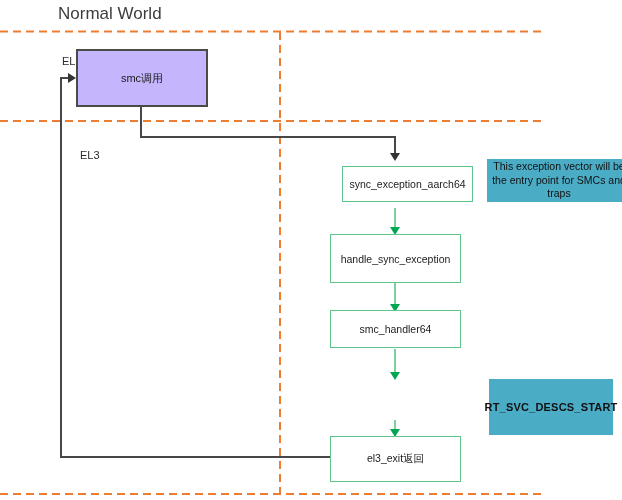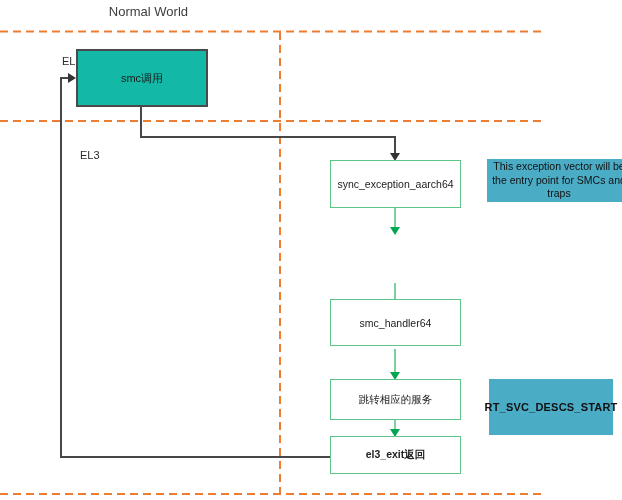--- a/index.html
+++ b/index.html
@@ -17,40 +17,40 @@
   }
   .svg-layer {
     position: absolute;
     left: 0; top: 0;
     width: 622px; height: 500px;
   }
   .world-header {
     position: absolute;
     top: 4px;
     width: 130px;
-    text-align: right;
-    font-size: 13px;
+    text-align: left;
+    font-size: 17px;
     color: #3d3d3d;
     white-space: nowrap;
   }
   .header-left  { left: 58px; }
   .header-right { left: 348px; }
   .level-label {
     position: absolute;
     font-size: 11px;
     color: #2b2b2b;
     padding-left: 48px;
   }
   .level-el0 { left: 14px; top: 55px; }
   .level-el3 { left: 32px; top: 149px; }
   .smc-box {
     position: absolute;
     left: 76px; top: 49px;
     width: 132px; height: 58px;
-    background: #14b8a6;
+    background: #c4b5fd;
     border: 2px solid #4a4a4a;
     box-sizing: border-box;
     display: flex;
     flex-direction: column;
     align-items: center;
     justify-content: center;
     font-size: 11px;
     color: #1a1a1a;
     line-height: 1.35;
     text-align: center;
@@ -62,25 +62,25 @@
     background: #ffffff;
     border: 1.5px solid #5fc689;
     box-sizing: border-box;
     display: flex;
     align-items: center;
     justify-content: center;
     font-size: 10.5px;
     color: #222222;
     text-align: center;
   }
-  .fb-1 { top: 160px; height: 48px; }
+  .fb-1 { top: 166px; height: 36px; margin-left: 12px; }
   .fb-2 { top: 234px; height: 49px; }
-  .fb-3 { top: 299px; height: 47px; }
+  .fb-3 { top: 310px; height: 38px; }
   .fb-4 { top: 379px; height: 41px; }
-  .fb-5 { top: 436px; height: 38px; font-weight: bold; }
+  .fb-5 { top: 436px; height: 46px; }
   .note {
     position: absolute;
     background: #4bacc6;
     color: #111111;
     display: flex;
     align-items: center;
     justify-content: center;
     text-align: center;
     box-sizing: border-box;
   }
@@ -137,20 +137,20 @@
   <div class="world-header header-left">Normal World</div>
 
   <div class="level-label level-el0">EL0</div>
   <div class="level-label level-el3">EL3</div>
 
   <div class="smc-box">
     <span>smc调用</span>
   </div>
 
   <div class="flow-box fb-1">sync_exception_aarch64</div>
+  <div class="flow-box fb-2">handle_sync_exception</div>
   <div class="flow-box fb-3">smc_handler64</div>
-  <div class="flow-box fb-4">跳转相应的服务</div>
   <div class="flow-box fb-5">el3_exit返回</div>
 
   <div class="note note-vector">This exception vector will be the entry point for SMCs and traps</div>
   <div class="note note-rtsvc">RT_SVC_DESCS_START</div>
 
 </div>
 
 </body></html>

